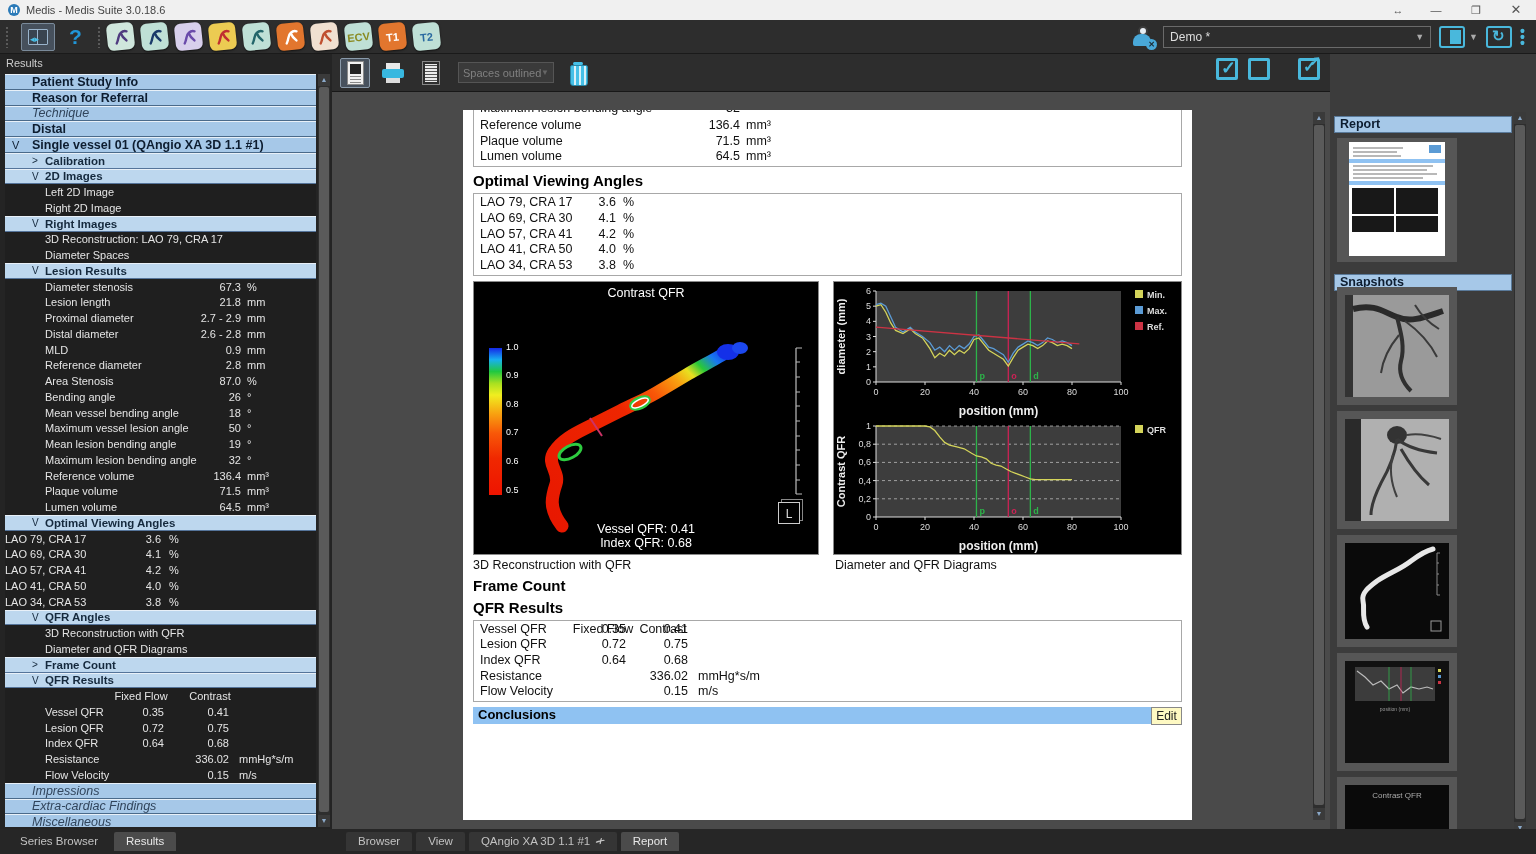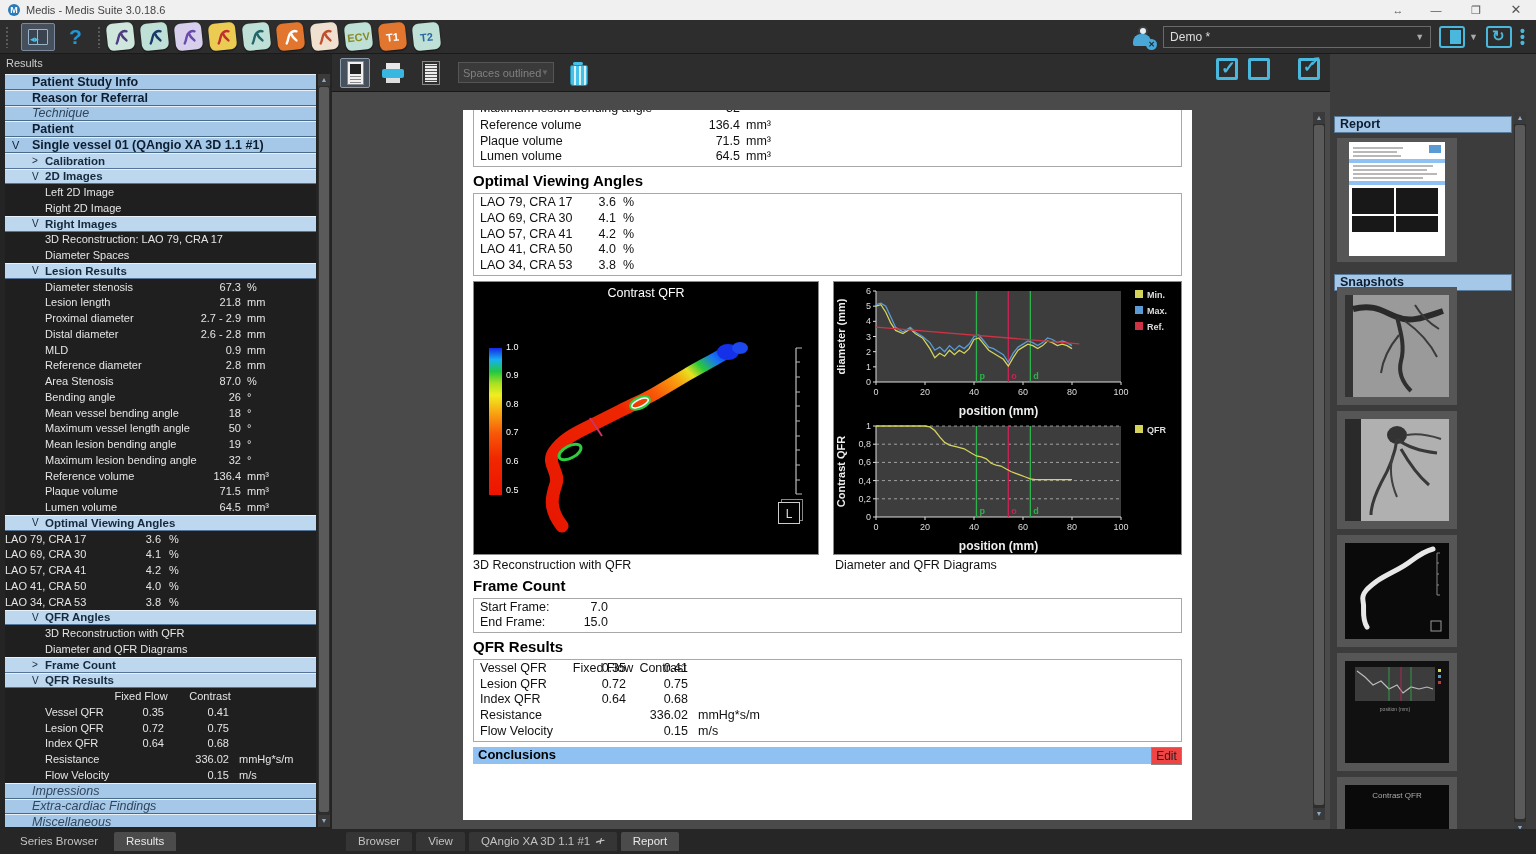--- a/index.html
+++ b/index.html
@@ -137,21 +137,21 @@
   .qtable { position:relative; line-height:15.7px; }
   .qrow { position:relative; }
   .qrow .l { display:inline-block; }
   .qrow .v1 { position:absolute; left:90px; width:56px; text-align:right; }
   .qrow .v2 { position:absolute; left:152px; width:56px; text-align:right; }
   .qrow .u { position:absolute; left:218px; }
   .qrow .h1 { position:absolute; left:92px; width:62px; text-align:center; }
   .qrow .h2 { position:absolute; left:154px; width:58px; text-align:center; }
   #conclusions-row { display:flex; margin-top:5px; align-items:flex-start; }
   #conclusions-bar { flex:0 0 678px; height:17px; background:#8fc2f2; font-weight:bold; font-size:13px; padding:0 5px; color:#000; }
-  #edit-btn { width:32px; height:18px; border:1px solid #888; background:#ef4444; font-size:12px;
+  #edit-btn { width:32px; height:18px; border:1px solid #888; background:#fef9c3; font-size:12px;
     text-align:center; line-height:16px; color:#222; }
 
   
   #rightpanel { position:absolute; left:1330px; top:54px; width:206px; height:775px; background:#3c3c3c; }
   .rp-header { position:absolute; left:4px; width:178px; height:17px; background:#a6c8e8; color:#0d1d30;
     font-weight:bold; font-size:12.5px; padding:0 5px; border:1px solid #5a7a9a; }
   .thumb-card { position:absolute; left:7px; width:120px; background:#565656; }
   .snap-img { position:absolute; left:8px; top:8px; right:8px; }
   #report-thumb-page { position:absolute; left:12px; top:4px; width:96px; height:114px; background:#fff; }
   .mini-line { height:2px; background:#b8b8b8; margin:2px 4px; }
@@ -258,21 +258,21 @@
       <div class="trow hdr">
         <span class="lbl">Patient Study Info</span>
       </div>
       <div class="trow hdr">
         <span class="lbl">Reason for Referral</span>
       </div>
       <div class="trow hdr it">
         <span class="lbl">Technique</span>
       </div>
       <div class="trow hdr">
-        <span class="lbl">Patient</span>
+        <span class="lbl">Distal</span>
       </div>
       <div class="trow hdr">
         <span class="caret">V</span>
         <span class="lbl">Single vessel 01 (QAngio XA 3D 1.1 #1)</span>
       </div>
       <div class="trow sub">
         <span class="caret">&gt;</span>
         <span class="lbl">Calibration</span>
       </div>
       <div class="trow sub">
@@ -338,21 +338,21 @@
         <span class="lbl">Bending angle</span>
         <span class="val">26</span>
         <span class="unit">°</span>
       </div>
       <div class="trow kv">
         <span class="lbl">Mean vessel bending angle</span>
         <span class="val">18</span>
         <span class="unit">°</span>
       </div>
       <div class="trow kv">
-        <span class="lbl">Maximum vessel length angle</span>
+        <span class="lbl">Maximum vessel lesion angle</span>
         <span class="val">50</span>
         <span class="unit">°</span>
       </div>
       <div class="trow kv">
         <span class="lbl">Mean lesion bending angle</span>
         <span class="val">19</span>
         <span class="unit">°</span>
       </div>
       <div class="trow kv">
         <span class="lbl">Maximum lesion bending angle</span>
@@ -541,20 +541,24 @@
           </defs>
           <path d="M 88 244 C 74 226 78 214 82 202 C 86 190 72 182 80 170 C 88 158 100 152 112 146 C 124 140 132 136 146 129 C 160 122 170 118 182 111 C 194 104 204 98 214 92 C 224 86 236 80 248 73" fill="none" stroke="url(#vg)" stroke-width="13" stroke-linecap="round"></path>
           <ellipse cx="254" cy="70" rx="11" ry="8" fill="#1430e8"></ellipse>
           <ellipse cx="266" cy="66" rx="8" ry="6" fill="#1c48ee"></ellipse>
           <ellipse cx="96" cy="170" rx="12" ry="6" fill="none" stroke="#2ecc40" stroke-width="3" transform="rotate(-28 96 170)"></ellipse>
           <ellipse cx="166" cy="121" rx="10" ry="5" fill="none" stroke="#2ecc40" stroke-width="3" transform="rotate(-25 166 121)"></ellipse>
           <ellipse cx="166" cy="121" rx="9" ry="3.5" fill="none" stroke="#ffffff" stroke-width="1.5" transform="rotate(-25 166 121)"></ellipse>
           <line x1="116" y1="136" x2="128" y2="154" stroke="#cc3366" stroke-width="2"></line>
           <path d="M 322 66 h 6 M 322 66 v 146 M 322 212 h 6 M 322 80 h 4 M 322 95 h 4 M 322 110 h 4 M 322 124 h 4 M 322 139 h 4 M 322 154 h 4 M 322 168 h 4 M 322 183 h 4 M 322 198 h 4" stroke="#bbbbbb" stroke-width="1.2" fill="none"></path>
         </svg>
+        <div id="p3d-footer">
+          <div>Vessel QFR: 0.41</div>
+          <div>Index QFR: 0.68</div>
+        </div>
         <div id="p3d-cube">L</div>
       </div>
 
       <div class="black-panel" id="panelDiag">
         <svg id="chart0" width="349" height="137" style="position:absolute;left:0;top:1px">
             <rect x="42" y="8" width="245" height="91" fill="#3d3d3d"></rect>
             <line x1="42" y1="8" x2="42" y2="99" stroke="#dddddd" stroke-width="1"></line>
             <line x1="42" y1="99" x2="287" y2="99" stroke="#dddddd" stroke-width="1"></line>
             <line x1="39" y1="99" x2="42" y2="99" stroke="#dddddd" stroke-width="1"></line>
             <text x="37" y="102" fill="#dddddd" font-size="9" text-anchor="end">0</text>
@@ -647,24 +651,20 @@
           </svg>
       </div>
     </div>
 
     <div class="caption-row">
       <div class="c1">3D Reconstruction with QFR</div>
       <div>Diameter and QFR Diagrams</div>
     </div>
 
     <div class="rhead">Frame Count</div>
-    <div class="rbox" id="fc-box">
-        <div class="kvline"><span class="lbl">Start Frame:</span><span class="val">7.0</span></div>
-        <div class="kvline"><span class="lbl">End Frame:</span><span class="val">15.0</span></div>
-      </div>
 
     <div class="rhead">QFR Results</div>
     <div class="rbox qtable" id="qfr-box">
         <div class="qrow">
           <span class="h1">Fixed Flow</span>
           <span class="h2">Contrast</span>
         </div>
         <div class="qrow"><span class="l">Vessel QFR</span><span class="v1">0.35</span><span class="v2">0.41</span></div>
         <div class="qrow"><span class="l">Lesion QFR</span><span class="v1">0.72</span><span class="v2">0.75</span></div>
         <div class="qrow"><span class="l">Index QFR</span><span class="v1">0.64</span><span class="v2">0.68</span></div>

